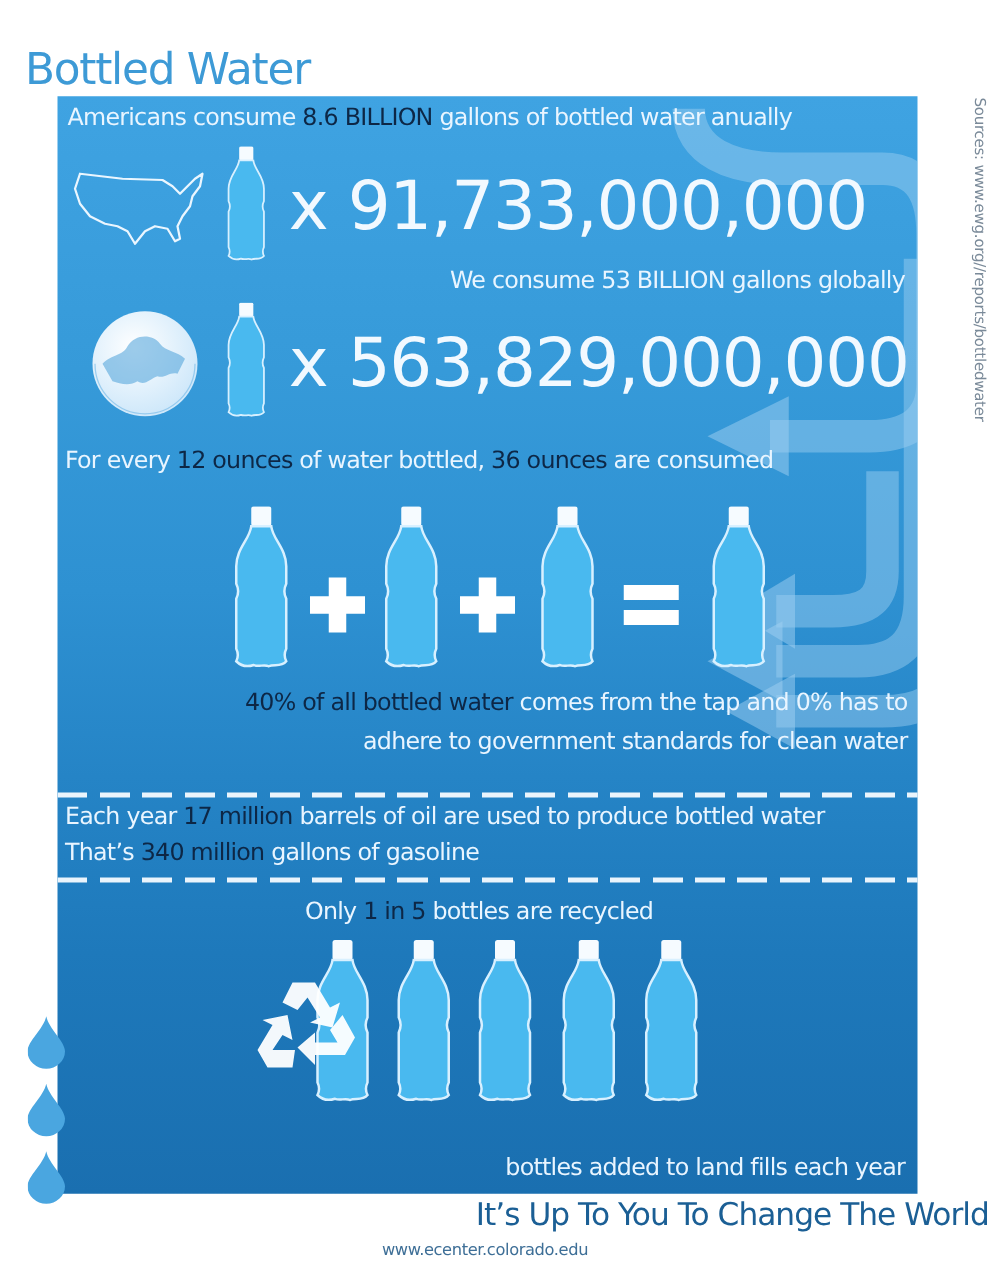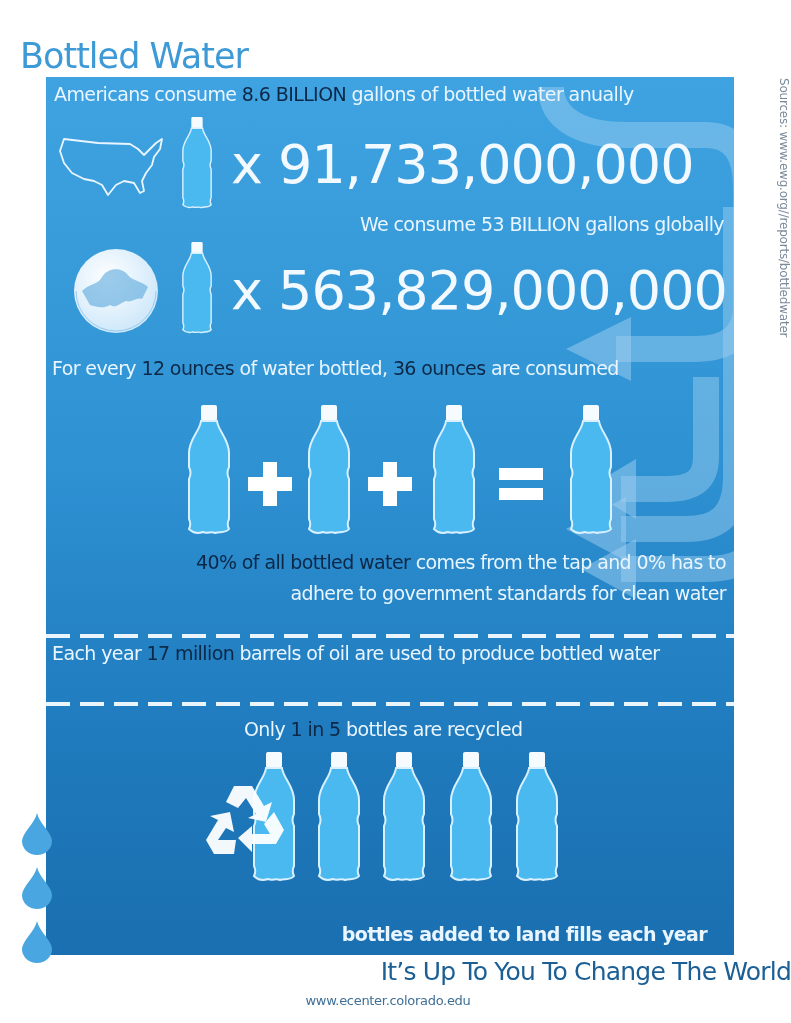--- a/index.html
+++ b/index.html
@@ -161,20 +161,23 @@
   <div class="text-line" style="right:8px; top:474px;">
     <span class="hl">40% of all bottled water</span><span> comes from the tap and 0% has to</span>
   </div>
   <div class="text-line" style="right:8px; top:505px;text-align:center;">adhere to government standards for clean water</div>
 
   <div class="dashed" style="top:557px;"></div>
 
   <div class="text-line" style="left:6px; top:565px;">
     <span>Each year </span><span class="hl">17 million</span><span> barrels of oil are used to produce bottled water</span>
   </div>
+  <div class="text-line" style="left:6px; top:594px;">
+    <span>That’s </span><span class="hl">340 million</span><span> gallons of gasoline</span>
+  </div>
 
   <div class="dashed" style="top:625px;"></div>
 
   <div class="text-line" style="left:198px; top:641px;">
     <span>Only </span><span class="hl">1 in 5</span><span> bottles are recycled</span>
   </div>
 
   <svg class="bottle" style="left:205px; top:675px;" width="46" height="130">
       <use href="#bottle-sym"></use>
     </svg>
@@ -192,21 +195,21 @@
     </svg>
 
   <svg style="position:absolute; left:158px; top:705px;" width="86" height="80" viewBox="0 0 86 80">
     <g fill="#ffffff" fill-opacity="0.95">
       <polygon points="30,4 48,4 60,24 68,20 62,40 44,36 52,32 42,16 34,26 22,20"></polygon>
       <polygon points="70,30 80,48 72,62 48,62 48,70 34,56 48,44 48,52 66,52 60,42"></polygon>
       <polygon points="30,72 10,72 2,58 14,38 6,34 26,30 30,50 22,46 14,58 32,58"></polygon>
     </g>
   </svg>
 
-  <div class="text-line" style="right:27px; top:846px;font-weight:bold;">bottles added to land fills each year</div>
+  <div class="text-line" style="right:10px; top:846px;">bottles added to land fills each year</div>
 </div>
 
 <svg class="droplet" style="left:22px; top:812px;" width="30" height="44">
     <use href="#drop-sym"></use>
   </svg>
 <svg class="droplet" style="left:22px; top:866px;" width="30" height="44">
     <use href="#drop-sym"></use>
   </svg>
 <svg class="droplet" style="left:22px; top:920px;" width="30" height="44">
     <use href="#drop-sym"></use>

